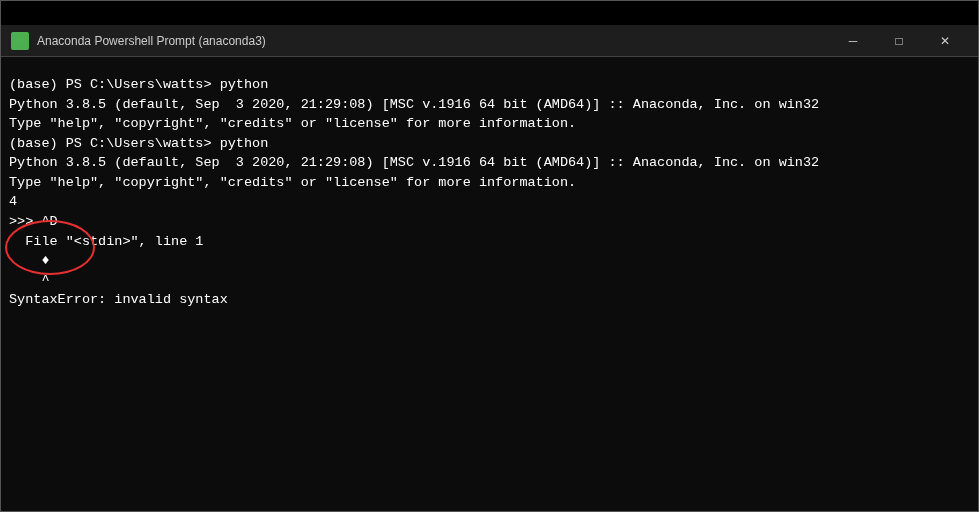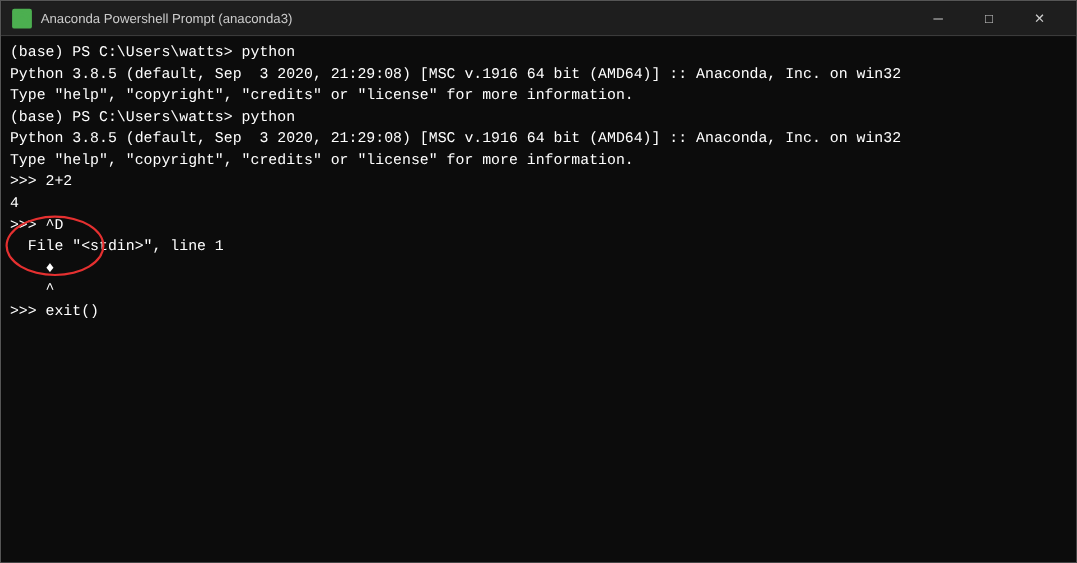--- a/index.html
+++ b/index.html
@@ -22,20 +22,21 @@
     }
 
     .titlebar {
       height: 32px;
       background: #1e1e1e;
       display: flex;
       align-items: center;
       padding: 0 10px;
       flex-shrink: 0;
       border-bottom: 1px solid #444;
+      margin-top: 24px;
     }
 
     .titlebar-icon {
       width: 18px;
       height: 18px;
       margin-right: 8px;
       background: #4caf50;
       border-radius: 2px;
       display: flex;
       align-items: center;
@@ -65,21 +66,21 @@
       justify-content: center;
       font-size: 12px;
       color: #ccc;
       cursor: pointer;
       font-family: 'Segoe UI', sans-serif;
     }
 
     .terminal-body {
       flex: 1;
       background: #0c0c0c;
-      padding: 6px 8px;
+      padding: 18px 8px;
       overflow: hidden;
       position: relative;
     }
 
     .line {
       line-height: 1.45;
       white-space: pre;
     }
 
     .circle-annotation {
@@ -112,23 +113,22 @@
     </div>
   </div>
 
   <div class="terminal-body">
     <div class="line">(base) PS C:\Users\watts&gt; python</div>
     <div class="line">Python 3.8.5 (default, Sep  3 2020, 21:29:08) [MSC v.1916 64 bit (AMD64)] :: Anaconda, Inc. on win32</div>
     <div class="line">Type "help", "copyright", "credits" or "license" for more information.</div>
     <div class="line">(base) PS C:\Users\watts&gt; python</div>
     <div class="line">Python 3.8.5 (default, Sep  3 2020, 21:29:08) [MSC v.1916 64 bit (AMD64)] :: Anaconda, Inc. on win32</div>
     <div class="line">Type "help", "copyright", "credits" or "license" for more information.</div>
-    <div class="line">&gt;&gt;&gt; 2+2</div>
     <div class="line">4</div>
     <div class="line">&gt;&gt;&gt; ^D</div>
     <div class="line">  File "&lt;stdin&gt;", line 1</div>
     <div class="line">    ♦</div>
     <div class="line">    ^</div>
-    <div class="line">&gt;&gt;&gt; exit()</div>
+    <div class="line">SyntaxError: invalid syntax</div>
 
     <div class="circle-annotation"></div>
   </div>
 </div>
 
 </body></html>

